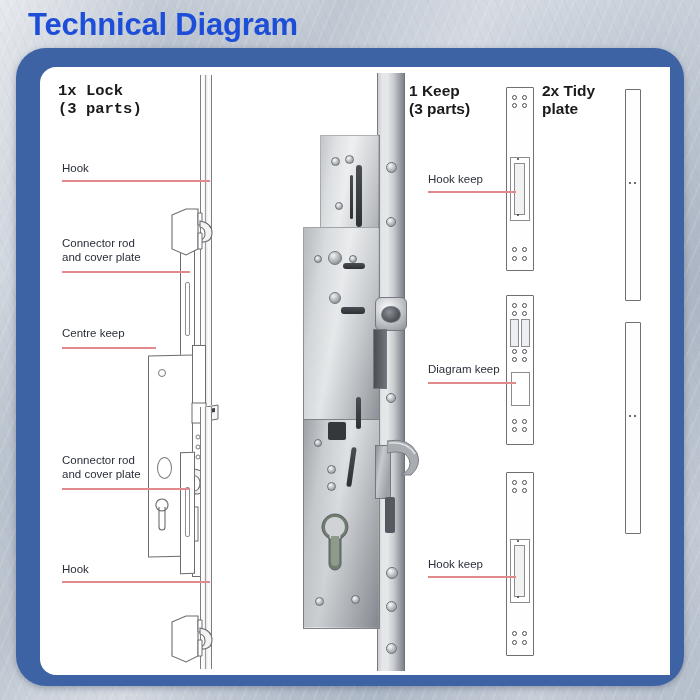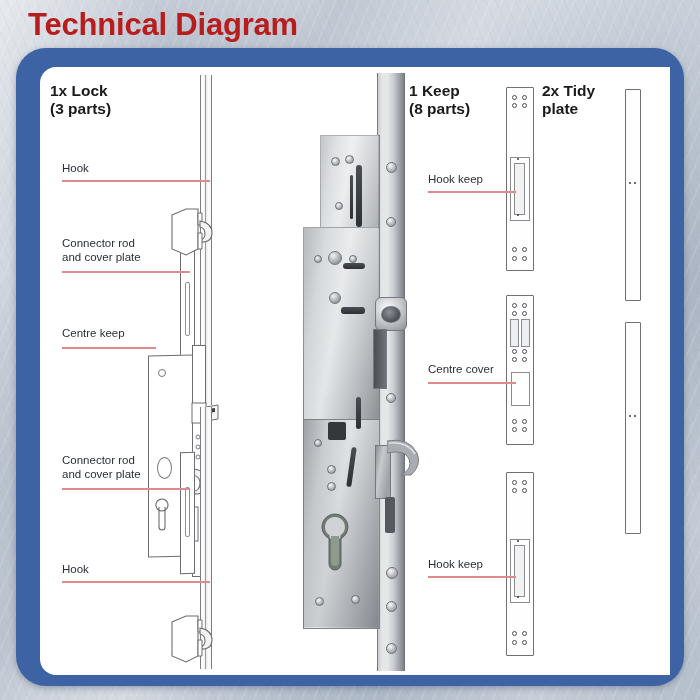--- a/index.html
+++ b/index.html
@@ -19,34 +19,34 @@
       linear-gradient(200deg,#c9d1da 0%, #b4bdca 30%, #c4ccd6 55%, #aeb8c6 78%, #c2cad5 100%);
   }
   .bg:after{content:"";position:absolute;inset:0;
     background:
       repeating-linear-gradient(113deg, rgba(255,255,255,.10) 0 2px, rgba(255,255,255,0) 2px 11px),
       repeating-linear-gradient(67deg, rgba(130,143,160,.08) 0 1px, rgba(0,0,0,0) 1px 9px);
   }
 
   
   .title{position:absolute;left:28px;top:7px;
-    font-size:31px;font-weight:bold;color:#b91c1c;letter-spacing:-.2px;
+    font-size:31px;font-weight:bold;color:#1d4ed8;letter-spacing:-.2px;
     font-family:"Liberation Sans", sans-serif;}
 
   
   .frame{position:absolute;left:16px;top:48px;width:668px;height:638px;
     background:#3e63a4;border-radius:30px;
     box-shadow:0 2px 6px rgba(40,55,85,.35);}
   .panel{position:absolute;left:40px;top:67px;width:630px;height:608px;
     background:#fff;border-radius:16px 0 0 16px;overflow:hidden;}
 
   
   .hd{position:absolute;font-size:15.5px;font-weight:bold;color:#1a1a1a;
       line-height:18px;white-space:pre-line;}
-  #hd-lock{left:10px;top:15px;}
+  #hd-lock{left:18px;top:15px;font-family:Liberation Mono, monospace;}
   #hd-keep{left:369px;top:15px;}
   #hd-tidy{left:502px;top:15px;}
 
   
   .lbl{position:absolute;font-size:11.5px;color:#2a2f3a;line-height:14px;
        white-space:pre-line;}
   .lead{position:absolute;height:1.6px;background:#e08a8d;}
 
   
   .art{position:absolute;}
@@ -98,21 +98,21 @@
 
   <div class="title">Technical Diagram</div>
 
   <div class="frame"></div>
 
   <div class="panel">
 
     <div class="hd" id="hd-lock">1x Lock
 (3 parts)</div>
     <div class="hd" id="hd-keep">1 Keep
-(8 parts)</div>
+(3 parts)</div>
     <div class="hd" id="hd-tidy">2x Tidy
 plate</div>
 
     <div class="art">
 
       <div class="rod" style="left:160px;top:8px;width:10px;height:330px;"></div>
       <div class="rodline" style="left:165px;top:8px;height:330px;"></div>
 
       <div class="plate" style="left:140px;top:175px;width:13px;height:150px;
                   transform:skewY(-1.5deg);"></div>
@@ -302,20 +302,20 @@
     <div class="lbl" style="left:22px;top:386px;">Connector rod
 and cover plate</div>
     <div class="lead" style="left:22px;top:421px;width:128px;"></div>
 
     <div class="lbl" style="left:22px;top:495px;">Hook</div>
     <div class="lead" style="left:22px;top:514px;width:148px;"></div>
 
     <div class="lbl" style="left:388px;top:105px;">Hook keep</div>
     <div class="lead" style="left:388px;top:124px;width:88px;"></div>
 
-    <div class="lbl" style="left:388px;top:295px;">Centre cover</div>
+    <div class="lbl" style="left:388px;top:295px;">Diagram keep</div>
     <div class="lead" style="left:388px;top:315px;width:88px;"></div>
 
     <div class="lbl" style="left:388px;top:490px;">Hook keep</div>
     <div class="lead" style="left:388px;top:509px;width:88px;"></div>
 
   </div>
 </div>
 
 </body></html>

